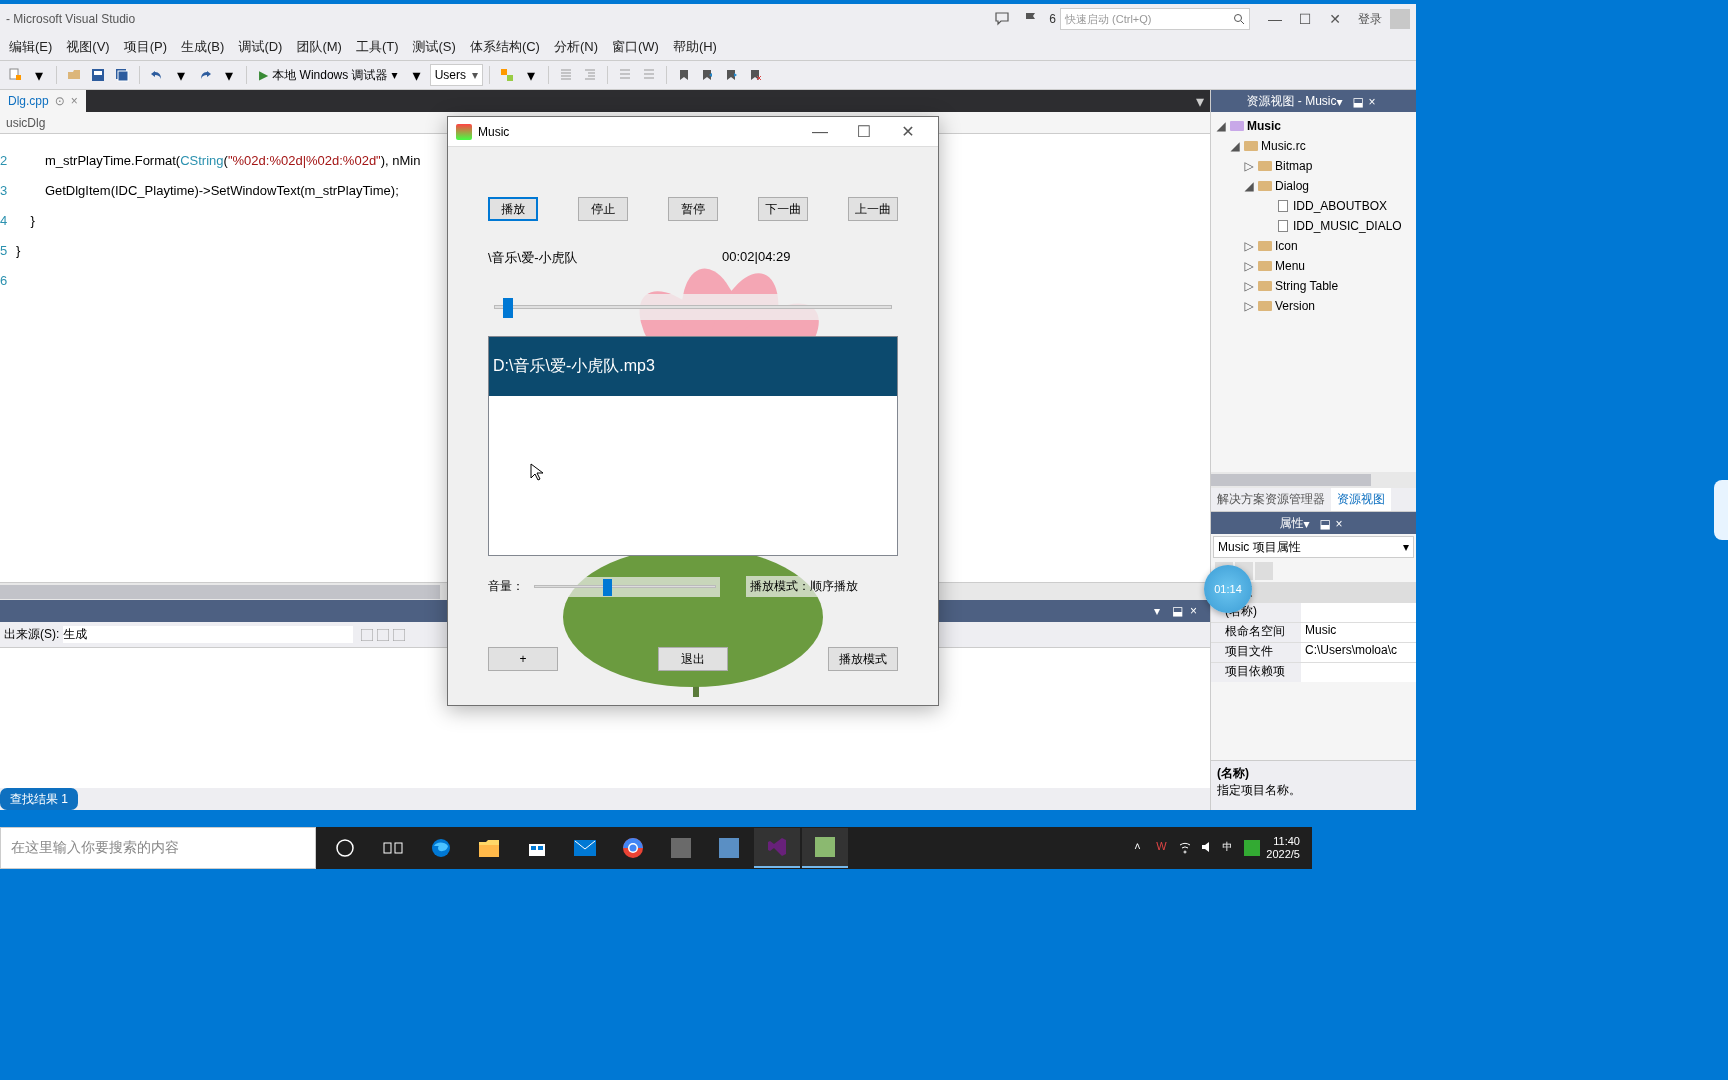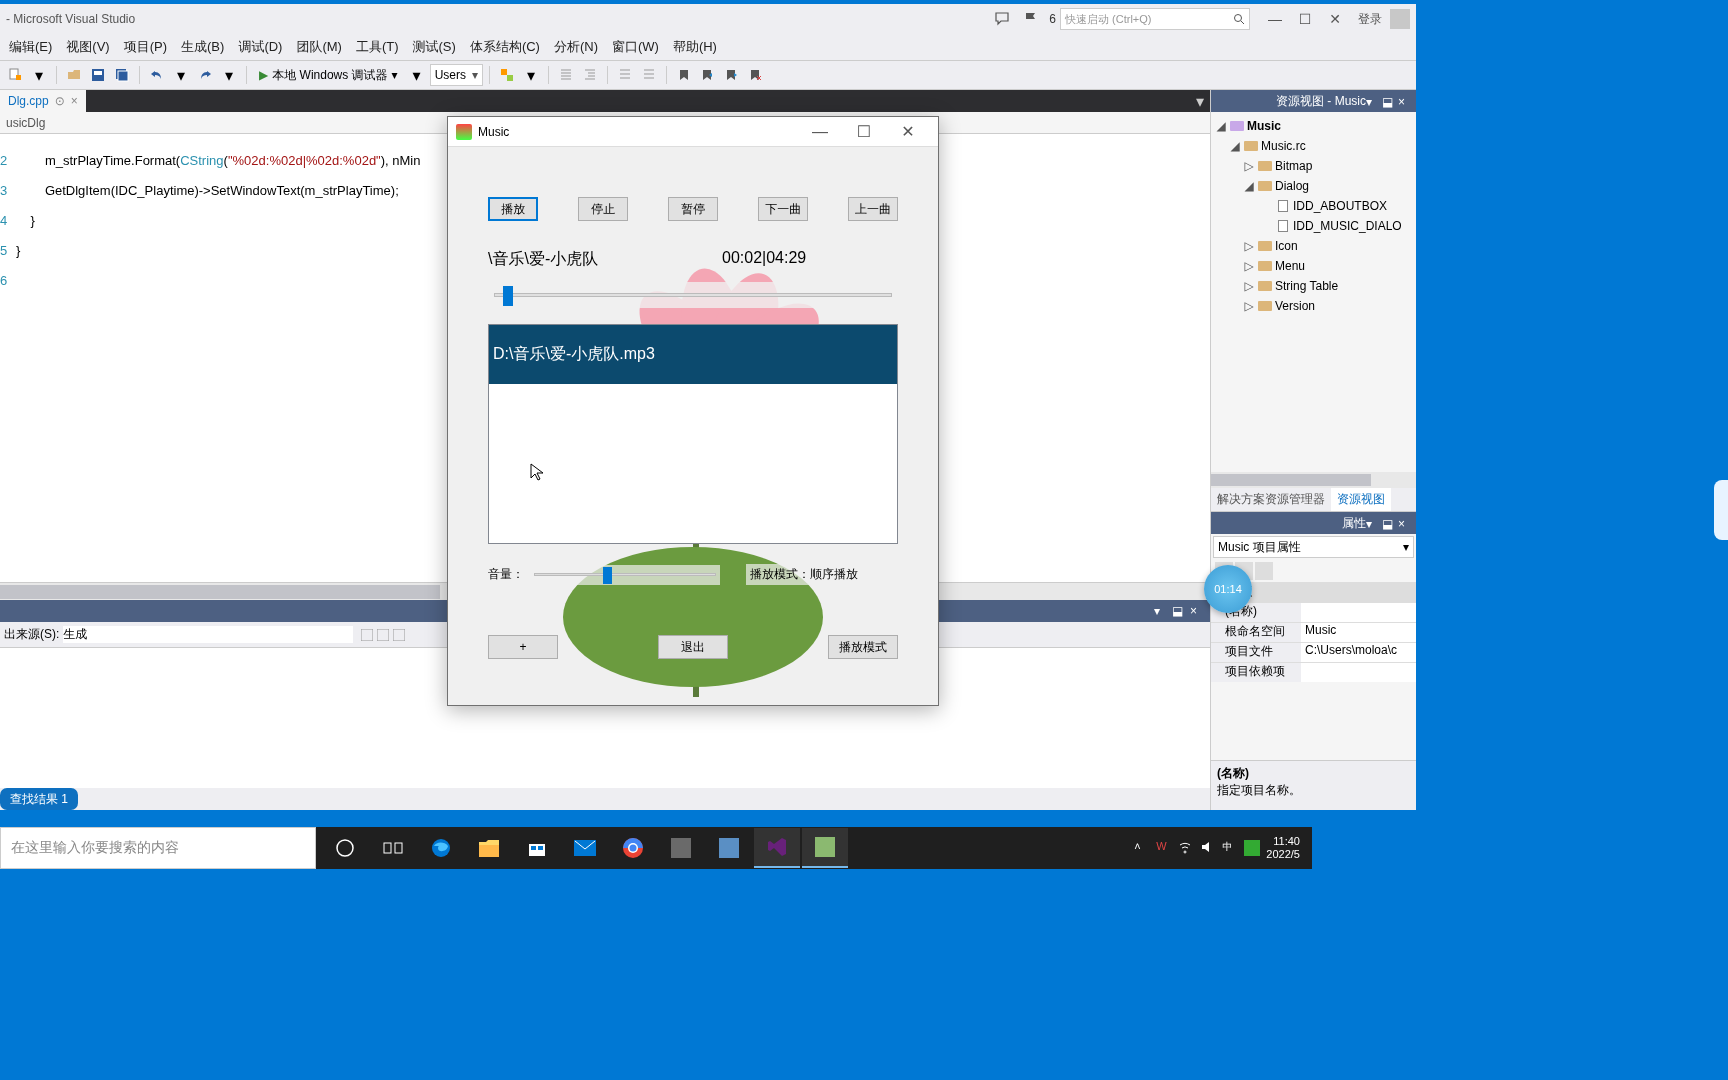--- a/index.html
+++ b/index.html
@@ -63,21 +63,21 @@
 .vs-output-toolbar { height: 26px; background: #eeeef2; border-bottom: 1px solid #ccc; display: flex; align-items: center; padding: 0 4px; font-size: 12px; gap: 4px; }
 .vs-output-toolbar .combo { width: 290px; background: #fff; }
 
 .vs-output-body { flex: 0 0 140px; background: #fff; }
 
 .vs-bottom-tabs { height: 22px; background: #eeeef2; display: flex; align-items: center; font-size: 12px; }
 .vs-bottom-tabs .btab { padding: 0 10px; height: 22px; display: flex; align-items: center; background: #0e70c0; color: #fff; border-radius: 7px; }
 
 
 .vs-right { width: 206px; background: #eeeef2; display: flex; flex-direction: column; border-left: 1px solid #ccc; }
-.panel-header { height: 22px; background: #4d6082; color: #fff; display: flex; align-items: center; padding: 0 6px; font-size: 12px; justify-content: flex-end; }
+.panel-header { height: 22px; background: #4d6082; color: #fff; display: flex; align-items: center; padding: 0 6px; font-size: 12px; justify-content: center; }
 .panel-header .right { display: flex; gap: 4px; }
 .panel-header .pbtn { width: 12px; height: 12px; }
 
 .tree { background: #f5f5f5; flex: 0 0 360px; font-size: 12px; padding: 4px 0; overflow: hidden; }
 .tree .tn { display: flex; align-items: center; height: 20px; padding-left: 4px; }
 .tree .tn .tw { width: 12px; color: #555; text-align: center; }
 .tree .tn .ti { width: 16px; height: 14px; margin: 0 2px; display: flex; align-items: center; justify-content: center; }
 .folder-ico { width: 14px; height: 10px; background: #dcb67a; border-radius: 1px; }
 .file-ico { width: 10px; height: 12px; background: #fff; border: 1px solid #888; }
 
@@ -113,21 +113,21 @@
 .music-bg { position: absolute; inset: 0; overflow: hidden; z-index: 0; }
 .music-bg .flower { position: absolute; left: 50%; top: 120px; transform: translateX(-50%); }
 .music-bg .petal { width: 60px; height: 120px; background: #f4a6b4; border-radius: 50% 50% 0 0; position: absolute; transform-origin: bottom center; }
 .music-bg .leaf { position: absolute; left: 50%; top: 400px; width: 260px; height: 140px; background: #6b9b3f; border-radius: 50%; transform: translateX(-50%); }
 .music-bg .stem { position: absolute; left: 50%; top: 250px; width: 6px; height: 300px; background: #5a7a3a; }
 
 .mbtns { display: flex; gap: 40px; margin-bottom: 26px; position: relative; z-index: 1; }
 .mbtns button { width: 64px; height: 24px; font-size: 12px; background: #e1e1e1; border: 1px solid #adadad; }
 .mbtns button.active { border: 2px solid #0078d4; }
 
-.mrow { display: flex; position: relative; z-index: 1; margin-bottom: 10px; font-size: 16px; }
+.mrow { display: flex; position: relative; z-index: 1; margin-bottom: 25px; font-size: 13px; }
 .song-name { width: 190px; background: rgba(240,240,240,0.7); padding: 2px 0; overflow: hidden; }
 .time-disp { width: 180px; margin-left: auto; background: rgba(240,240,240,0.7); padding: 2px 4px; }
 
 .slider { height: 26px; background: rgba(240,240,240,0.8); position: relative; z-index: 1; margin-bottom: 16px; display: flex; align-items: center; padding: 0 6px; }
 .slider .track { flex: 1; height: 4px; background: #e0e0e0; border: 1px solid #bbb; position: relative; }
 .slider .thumb { position: absolute; top: -8px; width: 10px; height: 20px; background: #0078d4; }
 
 .playlist { height: 220px; background: #fff; border: 1px solid #828790; position: relative; z-index: 1; margin-bottom: 20px; }
 .playlist .item { background: #0c4a6e; color: #fff; font-size: 16px; padding: 19px 4px; }
 

